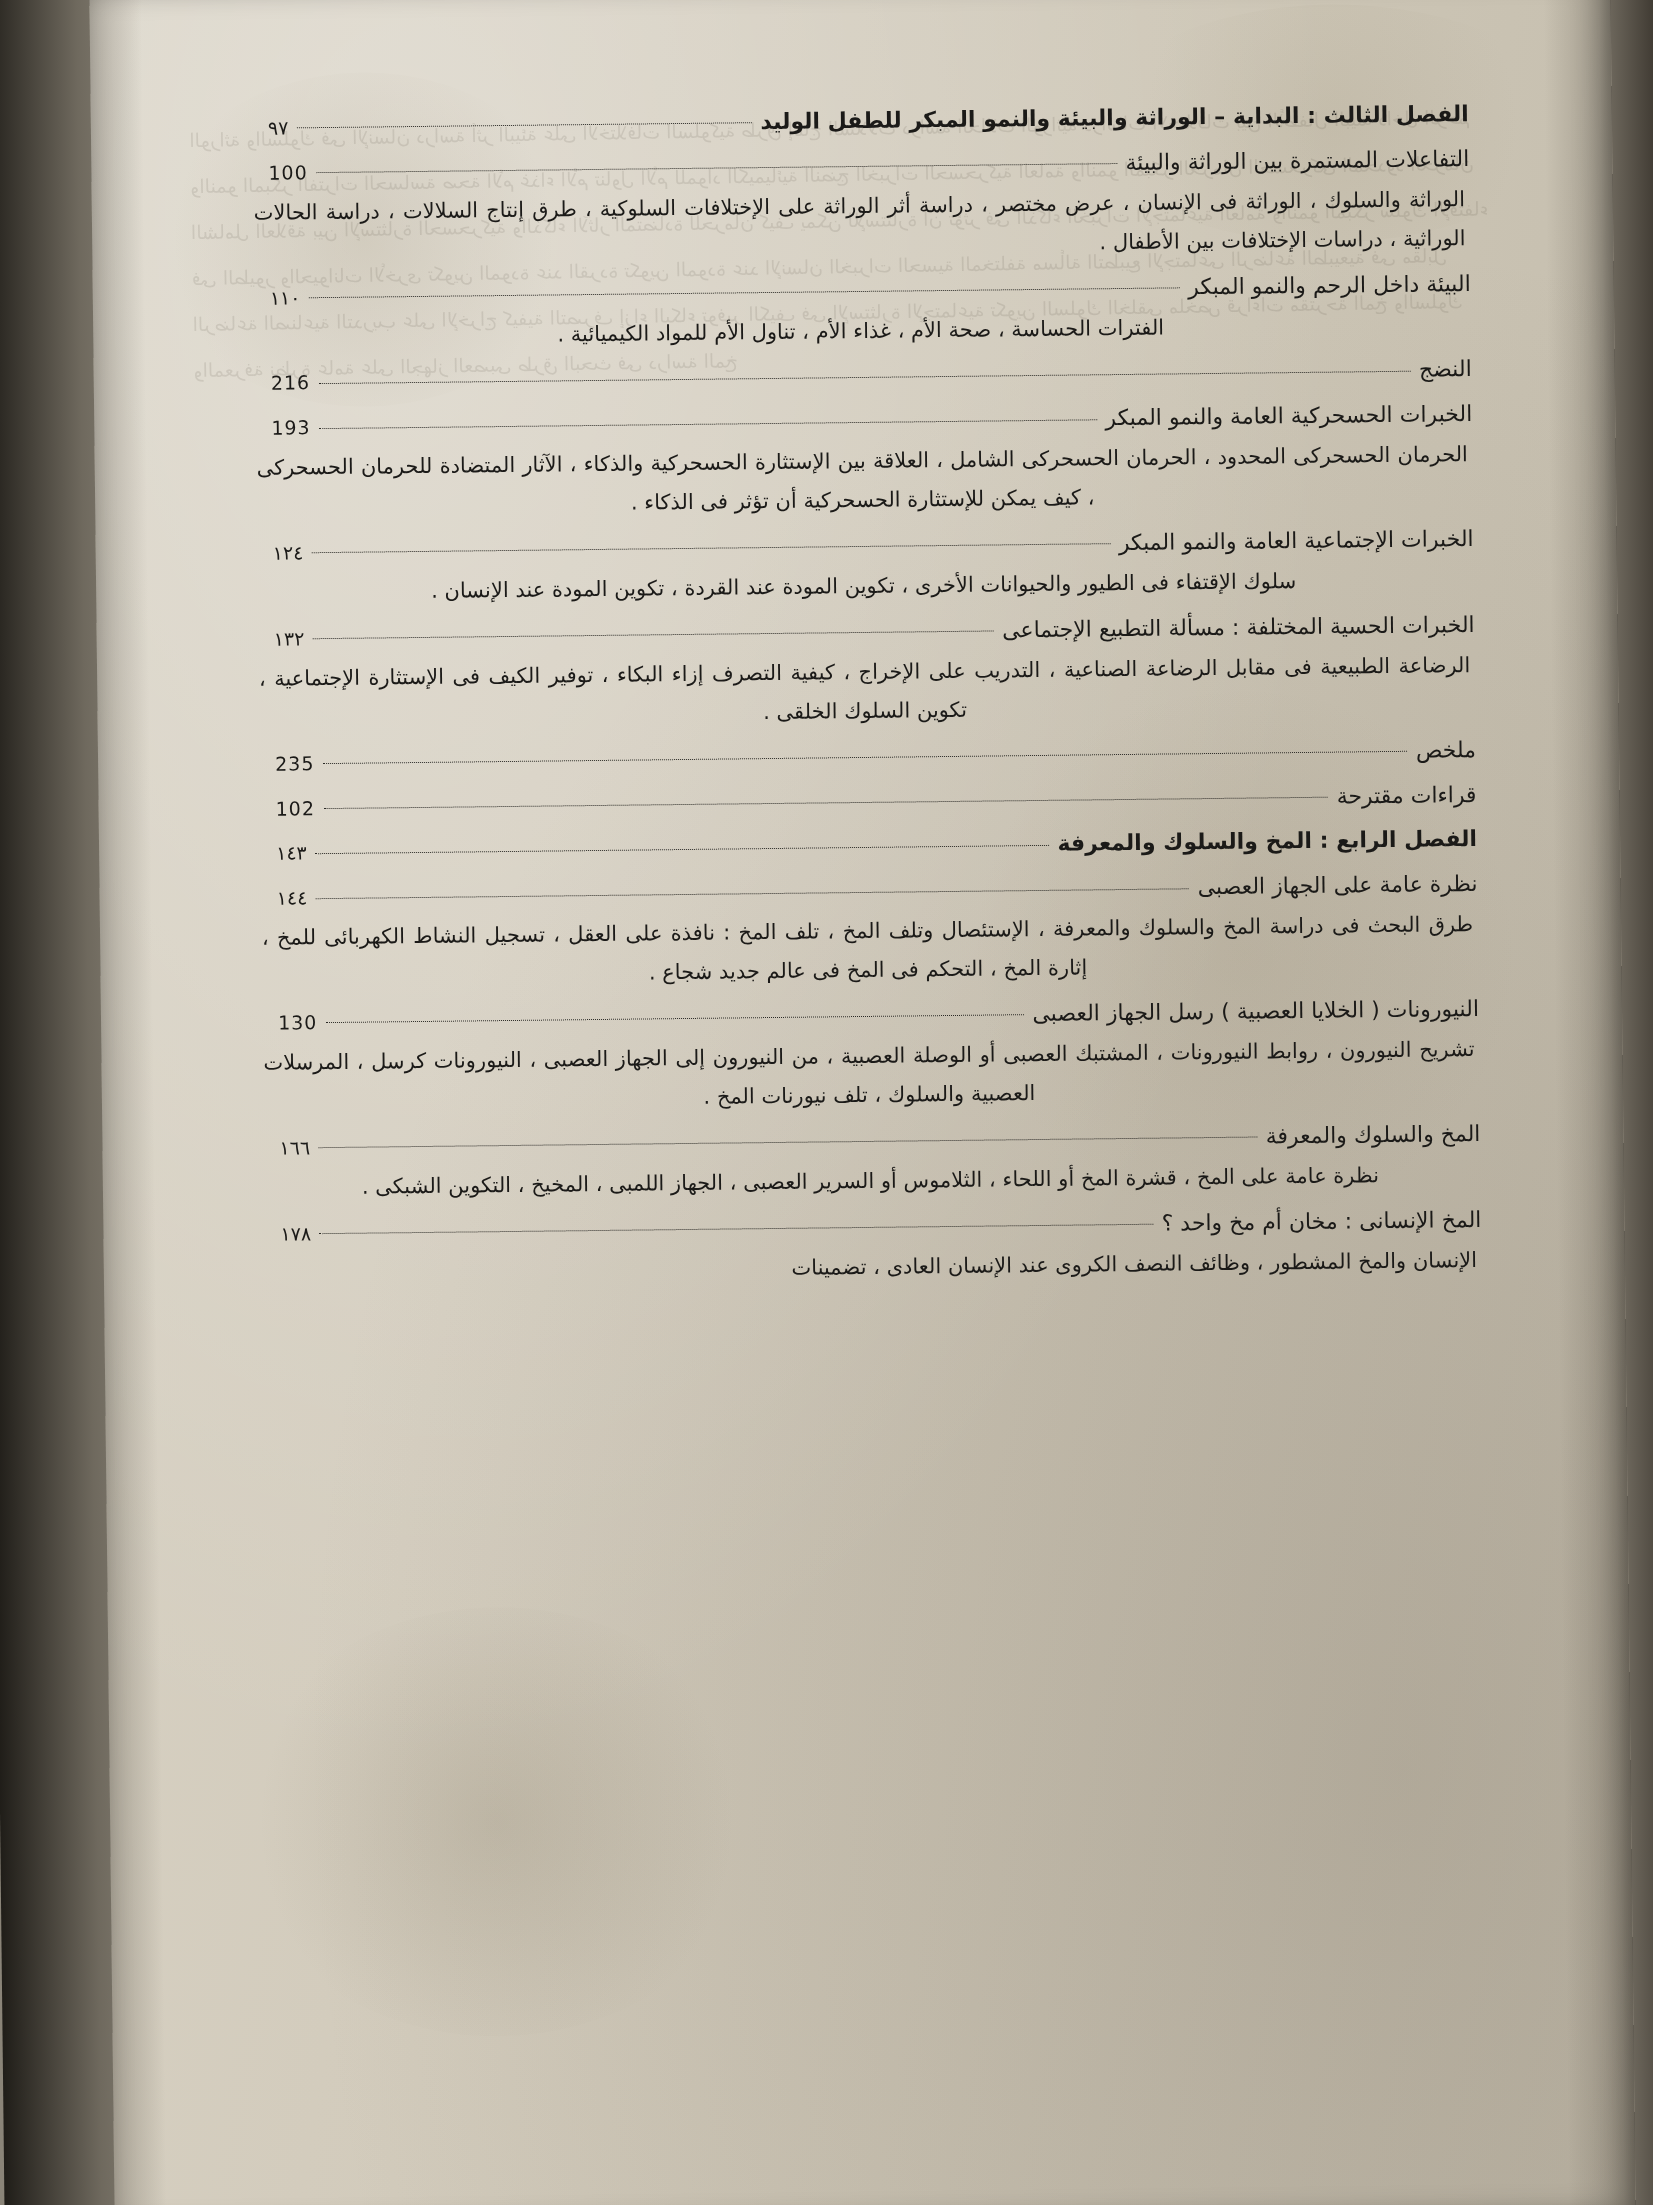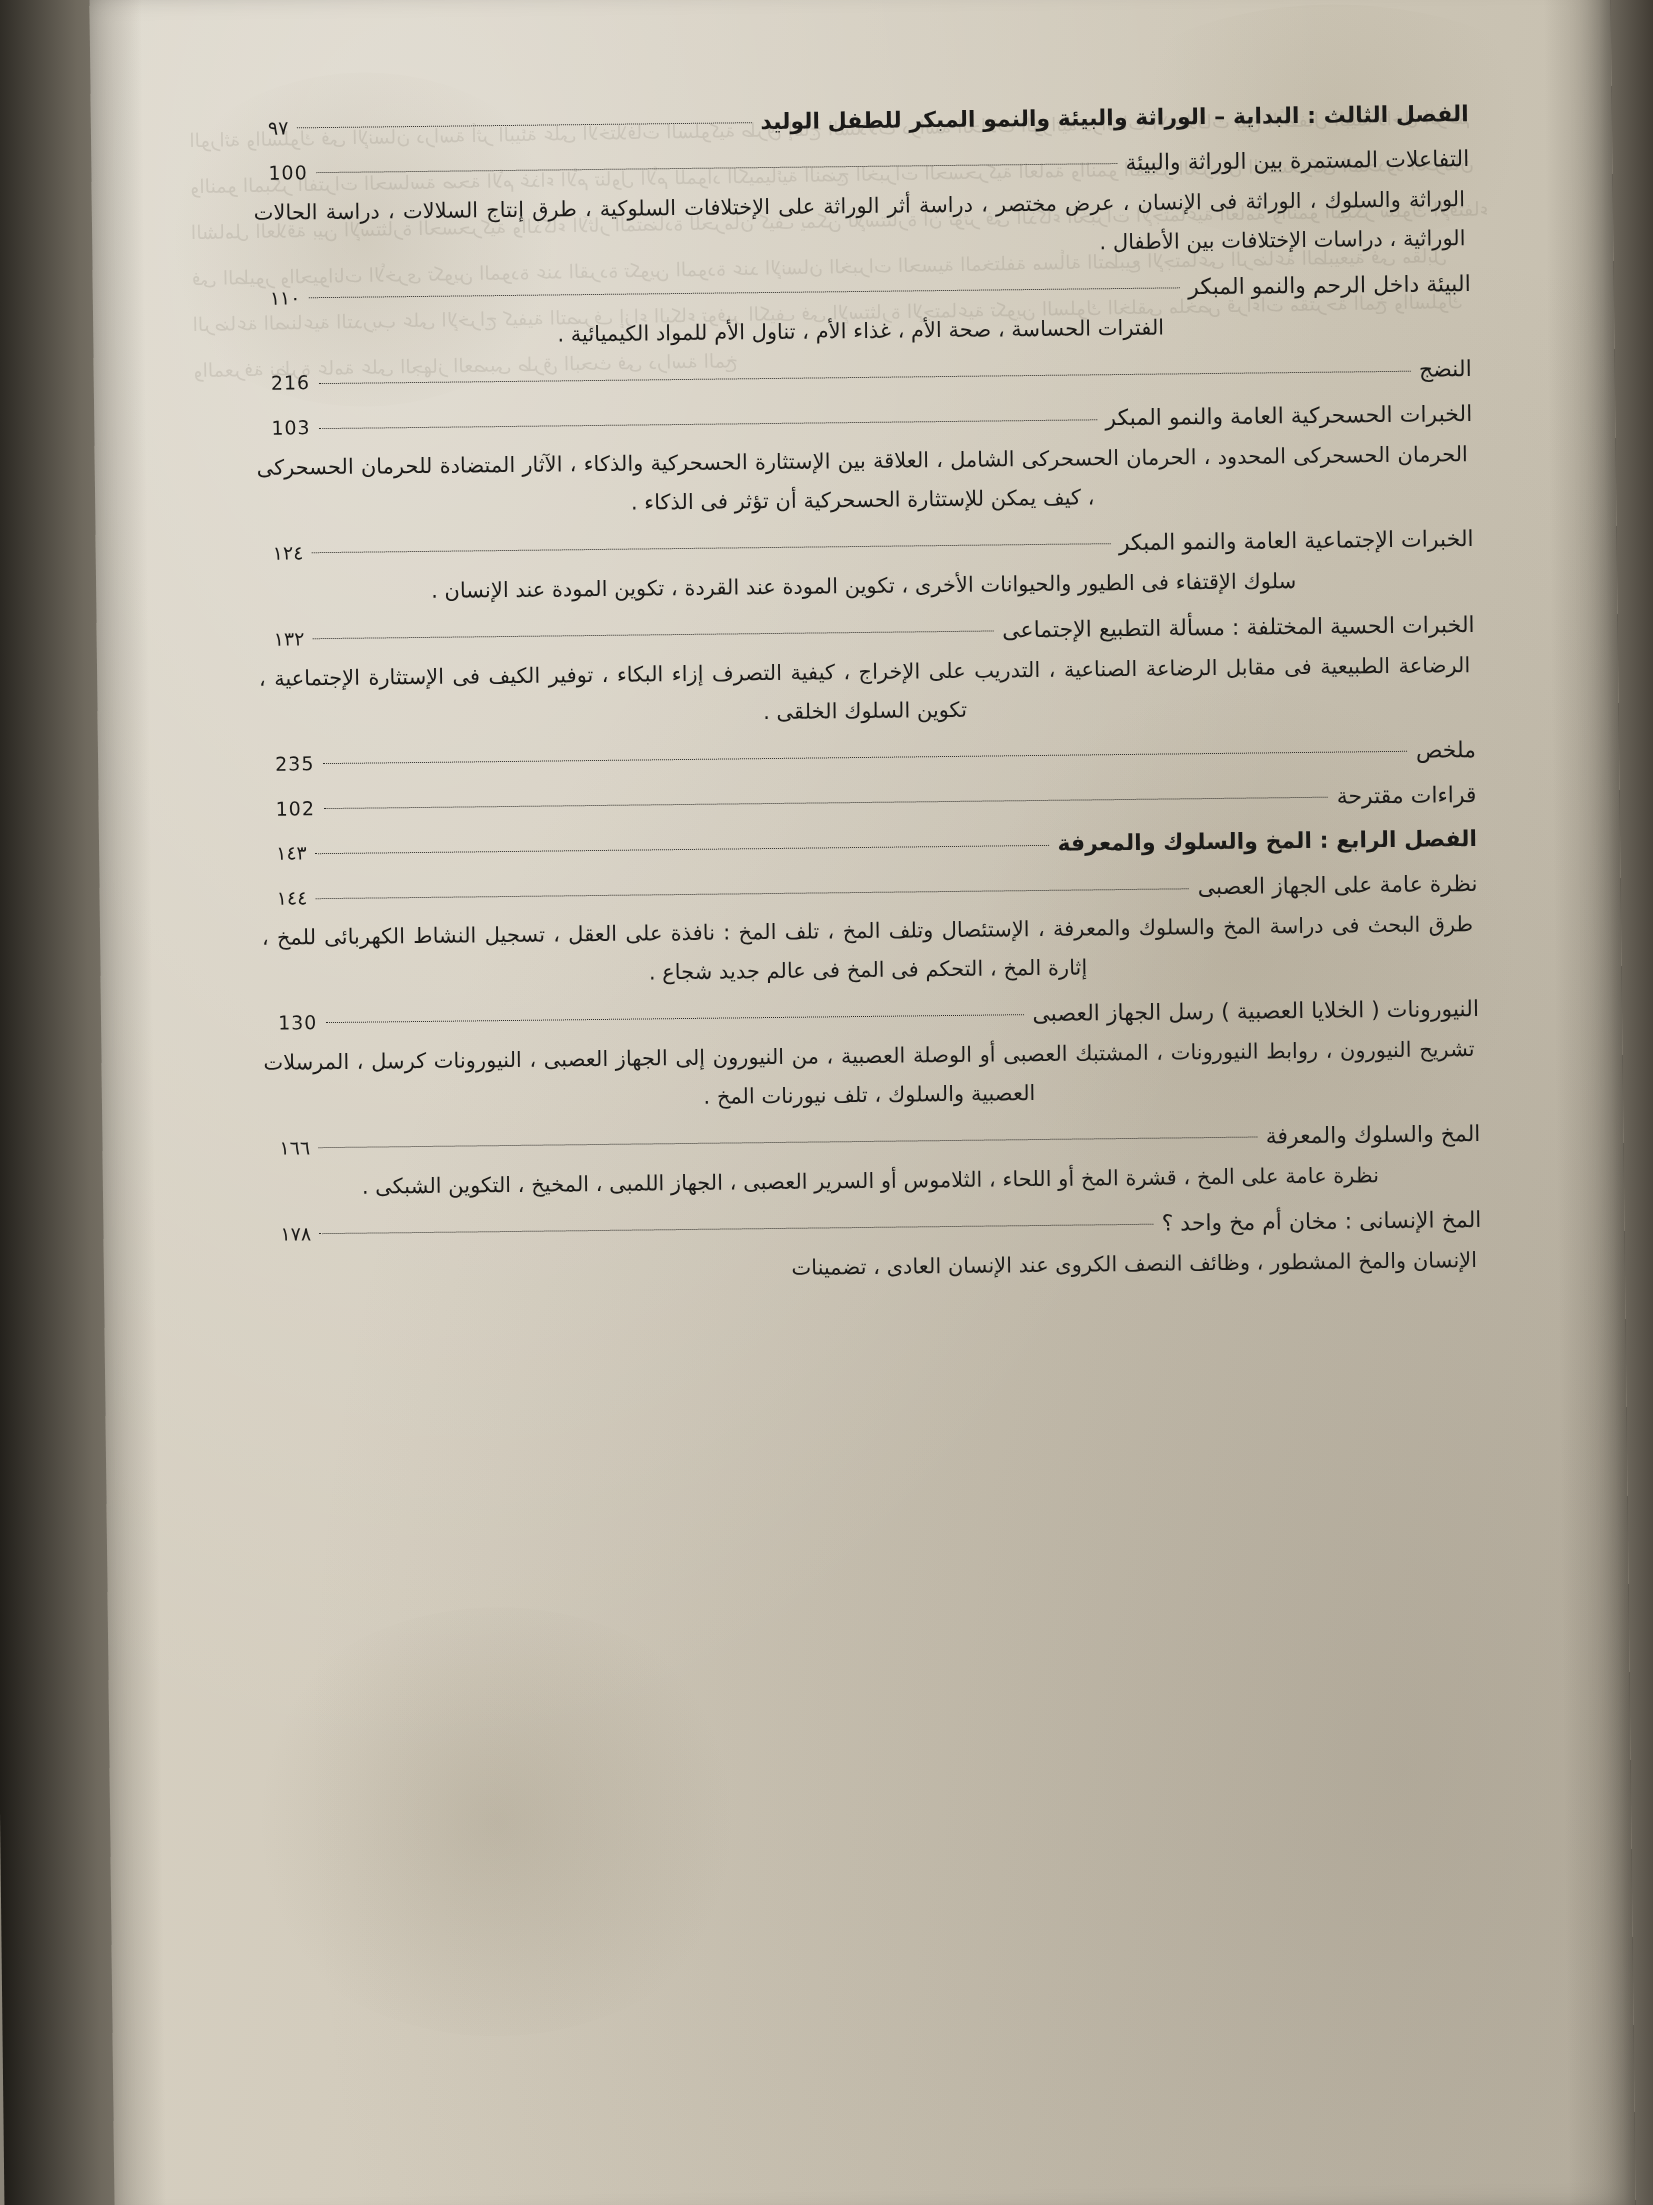--- a/index.html
+++ b/index.html
@@ -173,21 +173,21 @@
           <span class="title">النضج</span>
           <span class="leader"></span>
           <span class="pageno">216</span>
         </div>
       </div>
 
       <div class="entry">
         <div class="headline">
           <span class="title">الخبرات الحسحركية العامة والنمو المبكر</span>
           <span class="leader"></span>
-          <span class="pageno">103</span>
+          <span class="pageno">193</span>
         </div>
         <div class="desc">الحرمان الحسحركى المحدود ، الحرمان الحسحركى الشامل ، العلاقة بين الإستثارة الحسحركية والذكاء ، الآثار المتضادة للحرمان الحسحركى ، كيف يمكن للإستثارة الحسحركية أن تؤثر فى الذكاء .</div>
       </div>
 
       <div class="entry">
         <div class="headline">
           <span class="title">الخبرات الإجتماعية العامة والنمو المبكر</span>
           <span class="leader"></span>
           <span class="pageno">١٢٤</span>
         </div>

